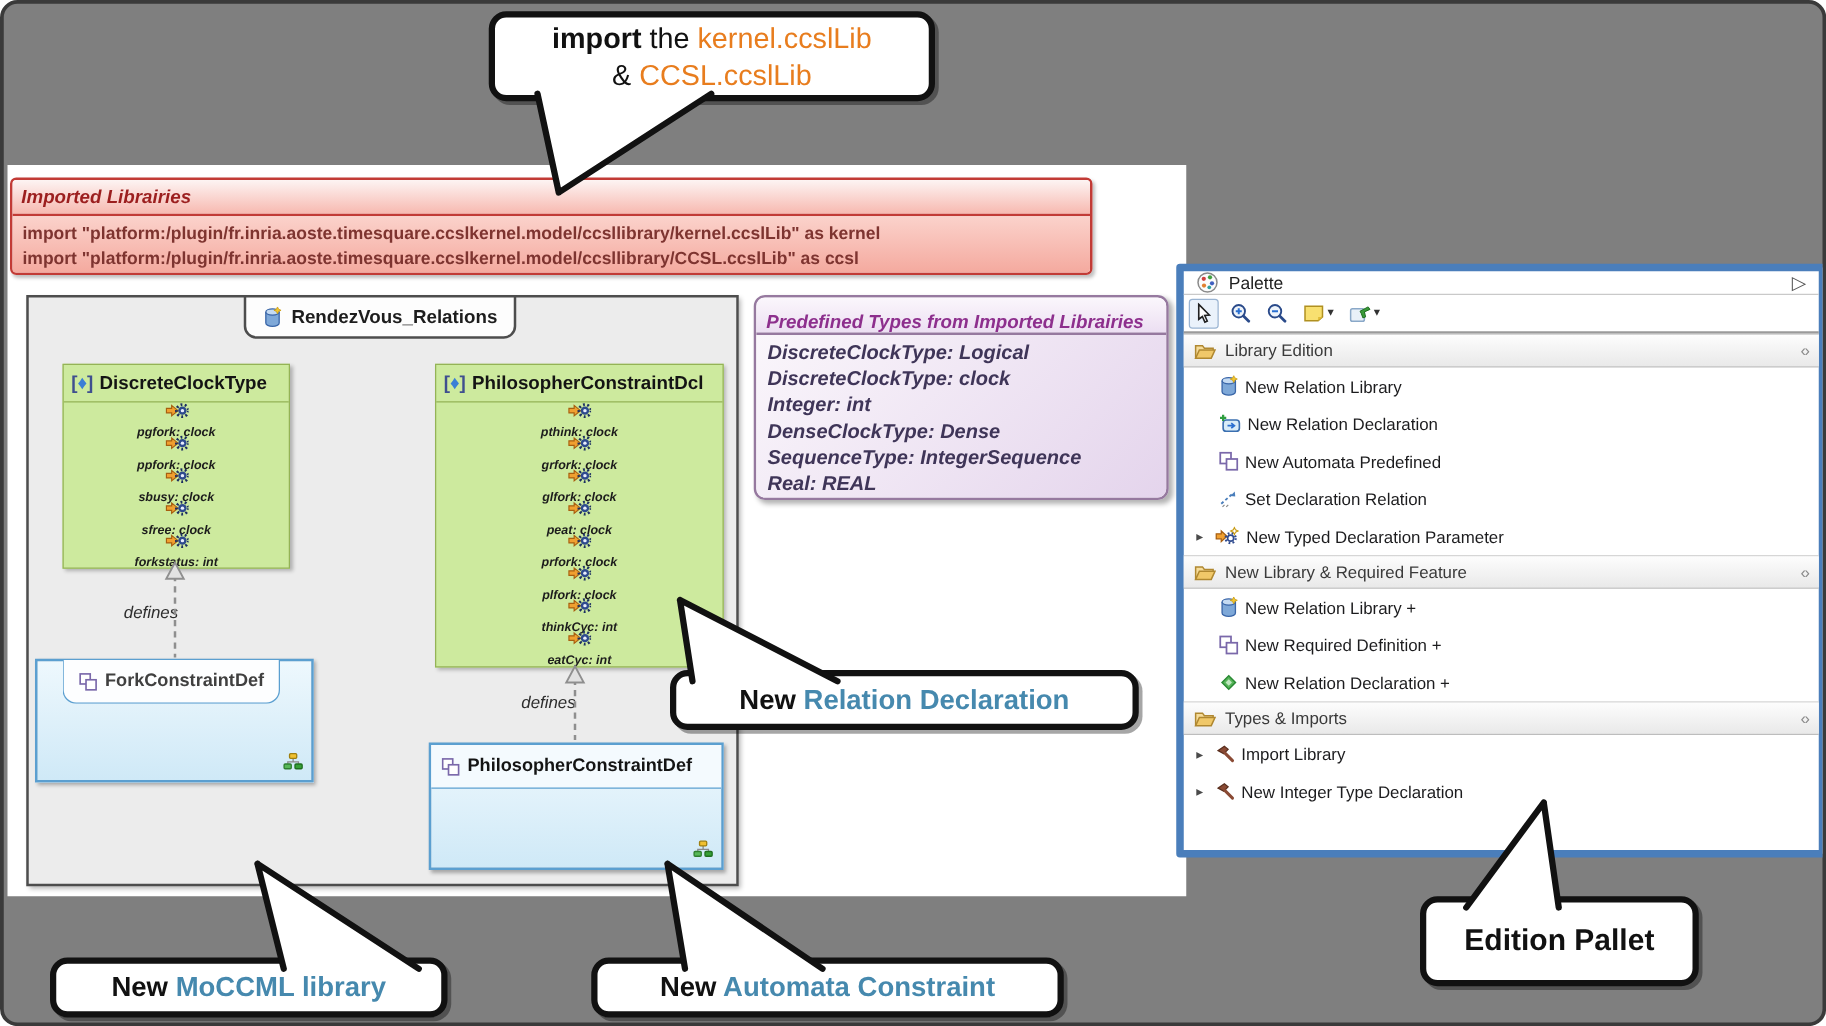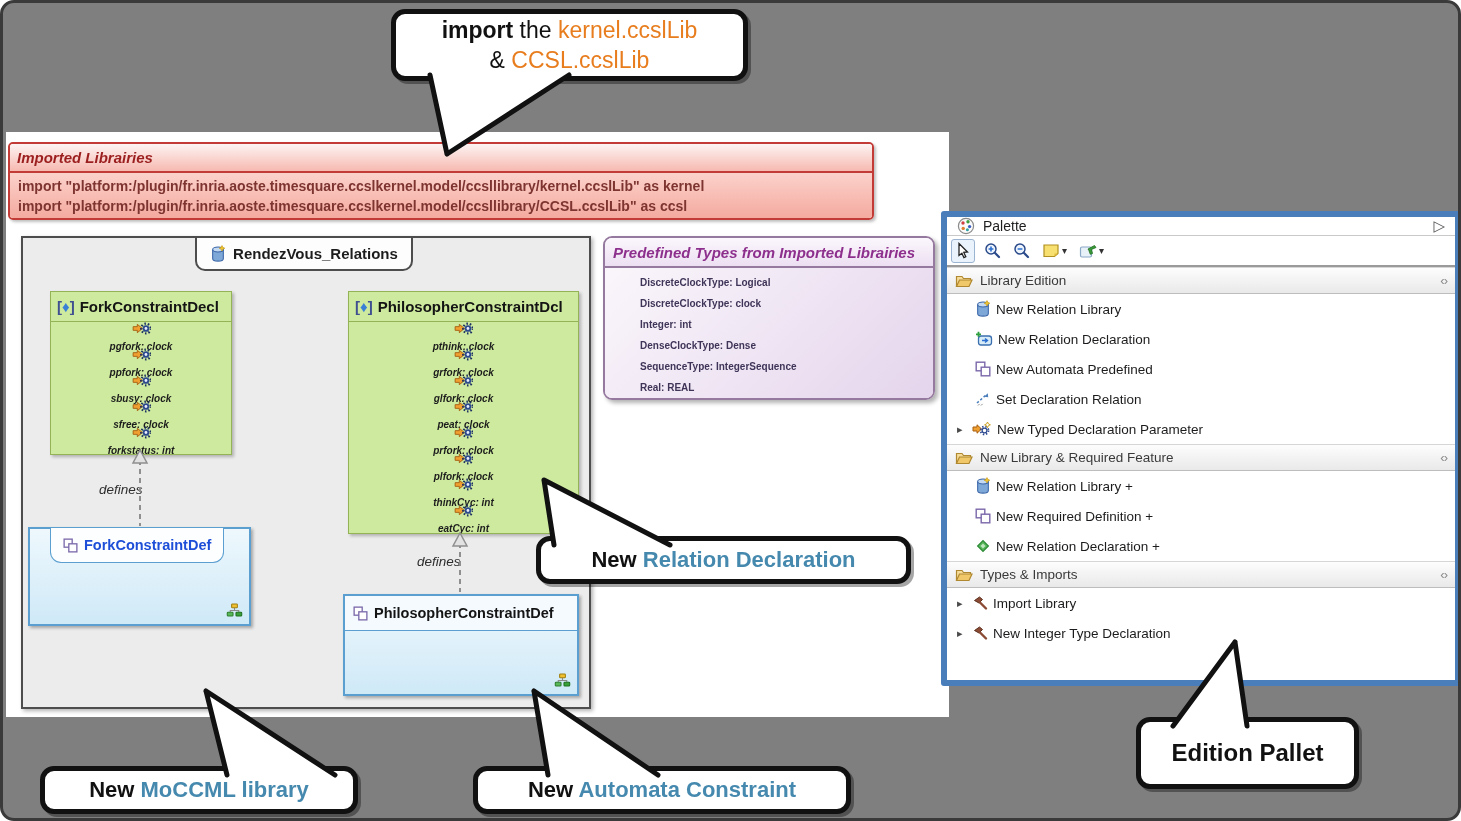--- a/index.html
+++ b/index.html
@@ -21,31 +21,31 @@
 
   
   .diagram{position:absolute;left:18px;top:233px;width:570px;height:473px;background:#ececec;border:2px solid #4d4d4d;z-index:2;box-shadow:2px 2px 4px rgba(0,0,0,.3);}
   .diagram-tab{position:absolute;left:172px;top:-2px;width:218px;height:35px;background:#fdfdfd;border:2px solid #4d4d4d;border-top:2px solid #4d4d4d;border-radius:0 0 10px 10px;display:flex;align-items:center;justify-content:center;gap:7px;font-size:15px;font-weight:600;color:#1d1d1d;}
   .decl-box{position:absolute;background:#cdea9e;border:1px solid #94b356;box-shadow:2px 2px 3px rgba(0,0,0,.25);}
   .decl-header{height:30px;display:flex;align-items:center;gap:5px;padding:0 6px;border-bottom:1px solid #94b356;font-size:15px;font-weight:bold;color:#141414;white-space:nowrap;overflow:hidden;}
   .bracket{color:#3f4f8f;font-weight:bold;}
   .diamond-glyph{color:#3a7fd6;font-weight:bold;}
   .attr-row{height:26px;display:flex;align-items:center;gap:6px;padding:0 6px;font-size:10px;font-weight:bold;font-style:italic;color:#1c1c1c;white-space:nowrap;flex-direction:column;}
   .def-box{position:absolute;background:linear-gradient(180deg,#eef8fd,#cfe9f7);border:2px solid #5b9fd0;box-shadow:2px 2px 3px rgba(0,0,0,.3);}
-  .def-tab{position:absolute;left:20px;top:-1px;height:35px;background:#fdfeff;border:1px solid #5b9fd0;border-top:none;border-radius:0 0 11px 11px;display:flex;align-items:center;gap:6px;padding:0 12px;font-size:14.5px;font-weight:bold;color:#1d4ed8;white-space:nowrap;}
+  .def-tab{position:absolute;left:20px;top:-1px;height:35px;background:#fdfeff;border:1px solid #5b9fd0;border-top:none;border-radius:0 0 11px 11px;display:flex;align-items:center;gap:6px;padding:0 12px;font-size:14.5px;font-weight:bold;color:#404040;white-space:nowrap;}
   .def-head-row{height:35px;border-bottom:1px solid #5b9fd0;background:#f4fafe;display:flex;align-items:center;gap:6px;padding:0 8px;font-size:14.5px;font-weight:bold;color:#141414;white-space:nowrap;}
   .tree-corner{position:absolute;right:6px;bottom:5px;}
   .defines-label{position:absolute;font-size:13.5px;font-style:italic;color:#2e2e2e;z-index:3;}
 
   
   .predefined{position:absolute;left:600px;top:233px;width:332px;height:164px;border:2px solid #96799f;border-radius:9px;z-index:2;overflow:hidden;box-shadow:3px 3px 4px rgba(0,0,0,.3);}
-  .predefined-header{height:30px;background:linear-gradient(180deg,#fbf7fc,#ecdff2);border-bottom:2px solid #96799f;display:flex;align-items:center;padding:0 8px;}
+  .predefined-header{height:30px;background:linear-gradient(180deg,#fbf7fc,#ecdff2);border-bottom:2px solid #96799f;display:flex;align-items:flex-end;padding:0 8px;}
   .predefined-title{font-size:15px;font-weight:bold;font-style:italic;color:#8d2f8d;white-space:nowrap;}
   .predefined-body{height:132px;background:linear-gradient(135deg,#faf6fb,#e4d4ec);padding:4px 0 0 9px;}
-  .predefined-line{font-size:10px;font-weight:bold;color:#3f3558;line-height:21px;white-space:nowrap;margin-left:26px;}
+  .predefined-line{font-size:16px;font-style:italic;font-weight:bold;color:#3f3558;line-height:21px;white-space:nowrap;}
 
   
   .palette{position:absolute;left:938px;top:208px;width:520px;height:475px;background:#fff;border:6px solid #4a7ebb;border-radius:3px;z-index:2;display:flex;flex-direction:column;}
   .p-header{height:19px;display:flex;align-items:center;gap:8px;padding:0 10px;border-bottom:1px solid #c9c9c9;}
   .p-title{font-size:14px;color:#1e1e1e;flex:1;}
   .p-arrow{font-size:15px;color:#555;}
   .p-toolbar{height:31px;display:flex;align-items:center;gap:6px;padding:0 4px;border-bottom:2px solid #9a9a9a;}
   .tool{display:flex;align-items:center;gap:2px;padding:2px 3px;border-radius:3px;}
   .tool.selected{border:1px solid #9ab4d2;background:#eaf2fb;}
   .dd{font-size:10px;color:#333;}
@@ -174,21 +174,21 @@
     <div class="diagram-tab">
       <svg class="i" width="16" height="18">
           <use href="#ic-cylinder"></use>
         </svg>
       <span>RendezVous_Relations</span>
     </div>
 
     <div class="decl-box" style="left:27px;top:53px;width:182px;height:164px;">
       <div class="decl-header">
         <span><span class="bracket">[</span><span class="diamond-glyph">♦</span><span class="bracket">]</span></span>
-        <span>ForkConstraintDecl</span>
+        <span>DiscreteClockType</span>
       </div>
       <div class="attr-row">
           <svg class="i" width="19" height="13">
             <use href="#ic-gear"></use>
           </svg>
           <span>pgfork: clock</span>
         </div>
       <div class="attr-row">
           <svg class="i" width="19" height="13">
             <use href="#ic-gear"></use>

